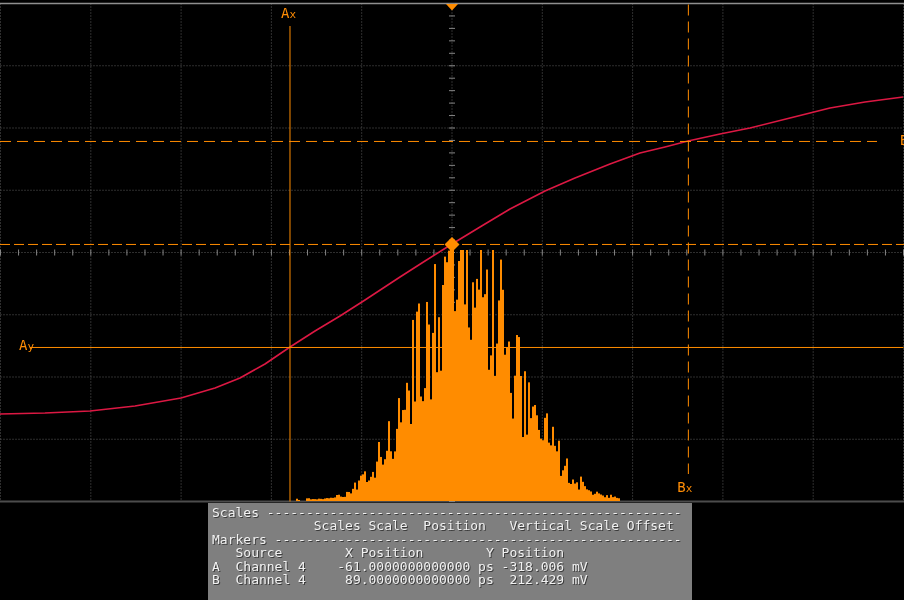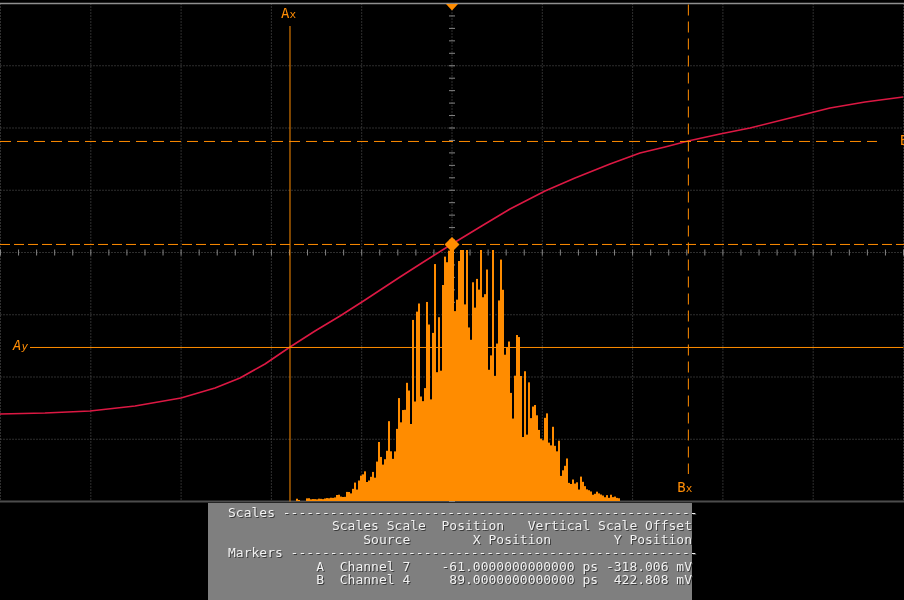--- a/index.html
+++ b/index.html
@@ -1,22 +1,22 @@
 <!DOCTYPE html>
 <html><head>
 <meta charset="utf-8">
 <style>
   html,body{margin:0;padding:0;background:#000;}
   .screen{position:relative;width:904px;height:600px;background:#000;overflow:hidden;
-          font-family:"DejaVu Sans Mono","Liberation Mono",monospace;text-align:right;}
+          font-family:"DejaVu Sans Mono","Liberation Mono",monospace;}
   #plot-svg{position:absolute;left:0;top:0;}
   .mlabel{position:absolute;color:#ff8d05;font-size:14px;line-height:14px;letter-spacing:0px;}
   .mlabel .sub{font-size:11px;}
   .panel{position:absolute;left:208px;top:503px;width:484px;height:97px;background:#7f7f7f;
-         padding:3px 0 0 20px;box-sizing:border-box;}
+         padding:3px 0 0 4px;box-sizing:border-box;}
   .pline{white-space:pre;font-family:"DejaVu Sans Mono","Liberation Mono",monospace;
          font-size:13px;line-height:13.4px;color:#f2f2f2;text-shadow:1px 1px 0 #3c3c3c;}
 </style>
 </head>
 <body>
 
 <div class="screen">
 
   <svg id="plot-svg" width="904" height="503">
       <line x1="0.5" y1="3.5" x2="0.5" y2="501.5" stroke="#5c5c5c" stroke-width="1" stroke-dasharray="1 2"></line>
@@ -303,26 +303,26 @@
       <line x1="289.99117647058824" y1="26" x2="289.99117647058824" y2="501.5" stroke="#ff8c00" stroke-width="1"></line>
       <line x1="30" y1="347.4823605263158" x2="903.5" y2="347.4823605263158" stroke="#ff8c00" stroke-width="1"></line>
       <line x1="688.3735294117647" y1="4.5" x2="688.3735294117647" y2="474" stroke="#ff8c00" stroke-width="1" stroke-dasharray="11 6"></line>
       <line x1="0" y1="141.45386315789472" x2="877" y2="141.45386315789472" stroke="#ff8c00" stroke-width="1" stroke-dasharray="11 6"></line>
       <line x1="0" y1="244.46811184210526" x2="904" y2="244.46811184210526" stroke="#ff8c00" stroke-width="1" stroke-dasharray="10 4"></line>
       <polygon points="452,236.96811184210526 459.5,244.46811184210526 452,251.96811184210526 444.5,244.46811184210526" fill="#ff8c00"></polygon>
       <polygon points="446,4 458,4 452,10.5" fill="#ff8c00"></polygon>
     </svg>
 
   <div class="mlabel" id="lbl-ax" style="left: 280.991px; top: 6px;"><span>A</span><span class="sub">x</span></div>
-  <div class="mlabel" id="lbl-ay" style="left: 13px; top: 338.482px; font-style: italic;"><span>A</span><span class="sub">y</span></div>
+  <div class="mlabel" id="lbl-ay" style="left: 19px; top: 338.482px;"><span>A</span><span class="sub">y</span></div>
   <div class="mlabel" id="lbl-bx" style="left: 677.374px; top: 480px;"><span>B</span><span class="sub">x</span></div>
   <div class="mlabel" id="lbl-by" style="left: 900px; top: 133.454px;"><span>B</span><span class="sub">y</span></div>
 
   <div class="panel">
     <div class="pline">Scales -----------------------------------------------------</div>
     <div class="pline">             Scales Scale  Position   Vertical Scale Offset</div>
+    <div class="pline">Markers ----------------------------------------------------</div>
     <div class="pline">   Source        X Position        Y Position</div>
-    <div class="pline">Markers ----------------------------------------------------</div>
-    <div class="pline">A  Channel 7    -61.0000000000000 ps -318.006 mV</div>
-    <div class="pline">B  Channel 4     89.0000000000000 ps  422.808 mV</div>
+    <div class="pline">A  Channel 4    -61.0000000000000 ps -318.006 mV</div>
+    <div class="pline">B  Channel 4     89.0000000000000 ps  212.429 mV</div>
   </div>
 
 </div>
 
 </body></html>

